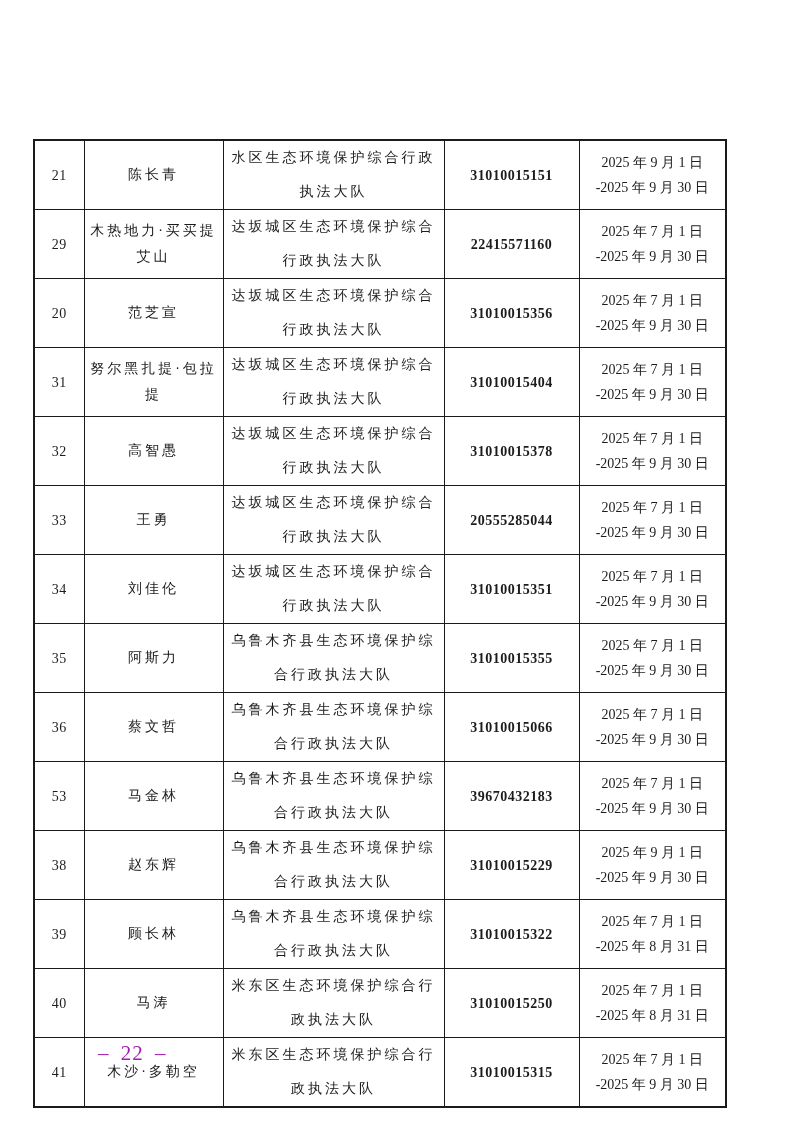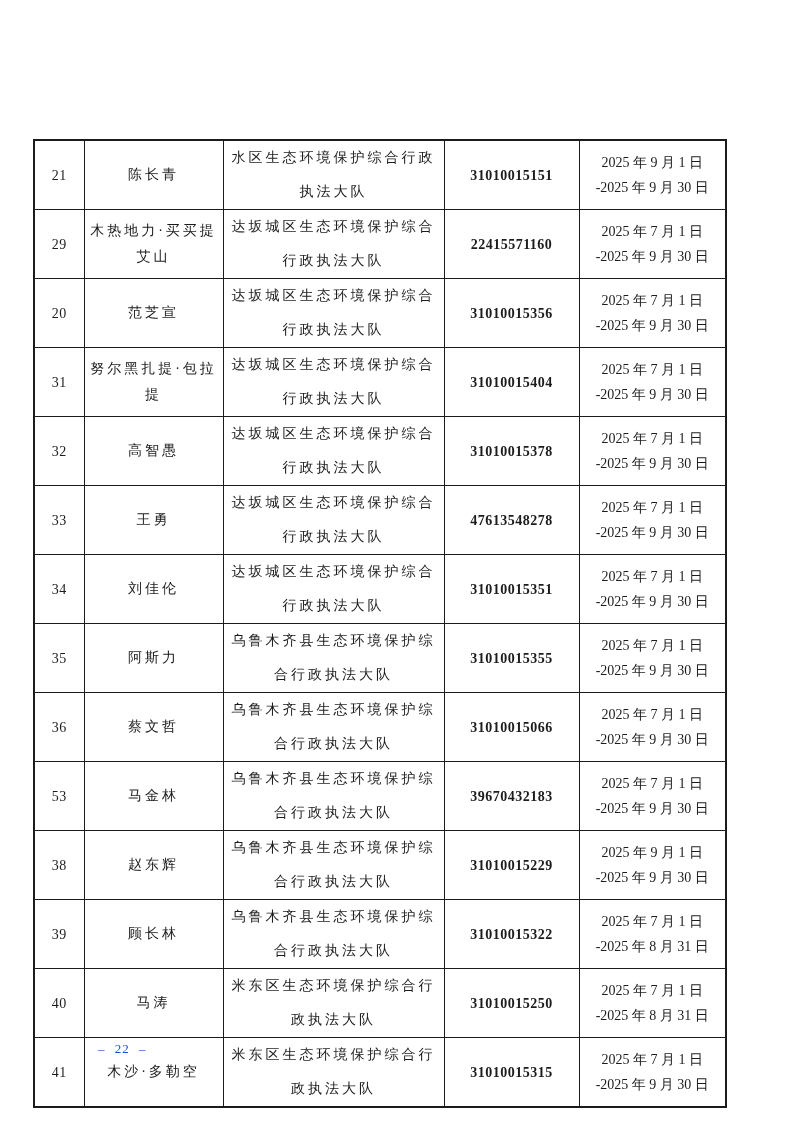--- a/index.html
+++ b/index.html
@@ -68,22 +68,22 @@
   }
   .period-line {
     line-height: 25px;
     white-space: nowrap;
     text-align: center;
   }
   .page-number {
     position: absolute;
     left: 98px;
     top: 1041px;
-    font-size: 13px;
-    color: #1d4ed8;
+    font-size: 21px;
+    color: #a21caf;
     word-spacing: 5px;
     letter-spacing: 1px;
   }
 </style>
 </head>
 <body>
 
 <div class="page">
 
   <table class="roster">
@@ -166,21 +166,21 @@
     </td>
   </tr>
         <tr>
     <td class="cell-no">33</td>
     <td class="cell-name">
       <div class="name-inner">王勇</div>
     </td>
     <td class="cell-dept">
       <div class="dept-inner">达坂城区生态环境保护综合行政执法大队</div>
     </td>
-    <td class="cell-id">47613548278</td>
+    <td class="cell-id">20555285044</td>
     <td class="cell-period">
       <div class="period-line">2025 年 7 月 1 日</div>
       <div class="period-line">-2025 年 9 月 30 日</div>
     </td>
   </tr>
         <tr>
     <td class="cell-no">34</td>
     <td class="cell-name">
       <div class="name-inner">刘佳伦</div>
     </td>

